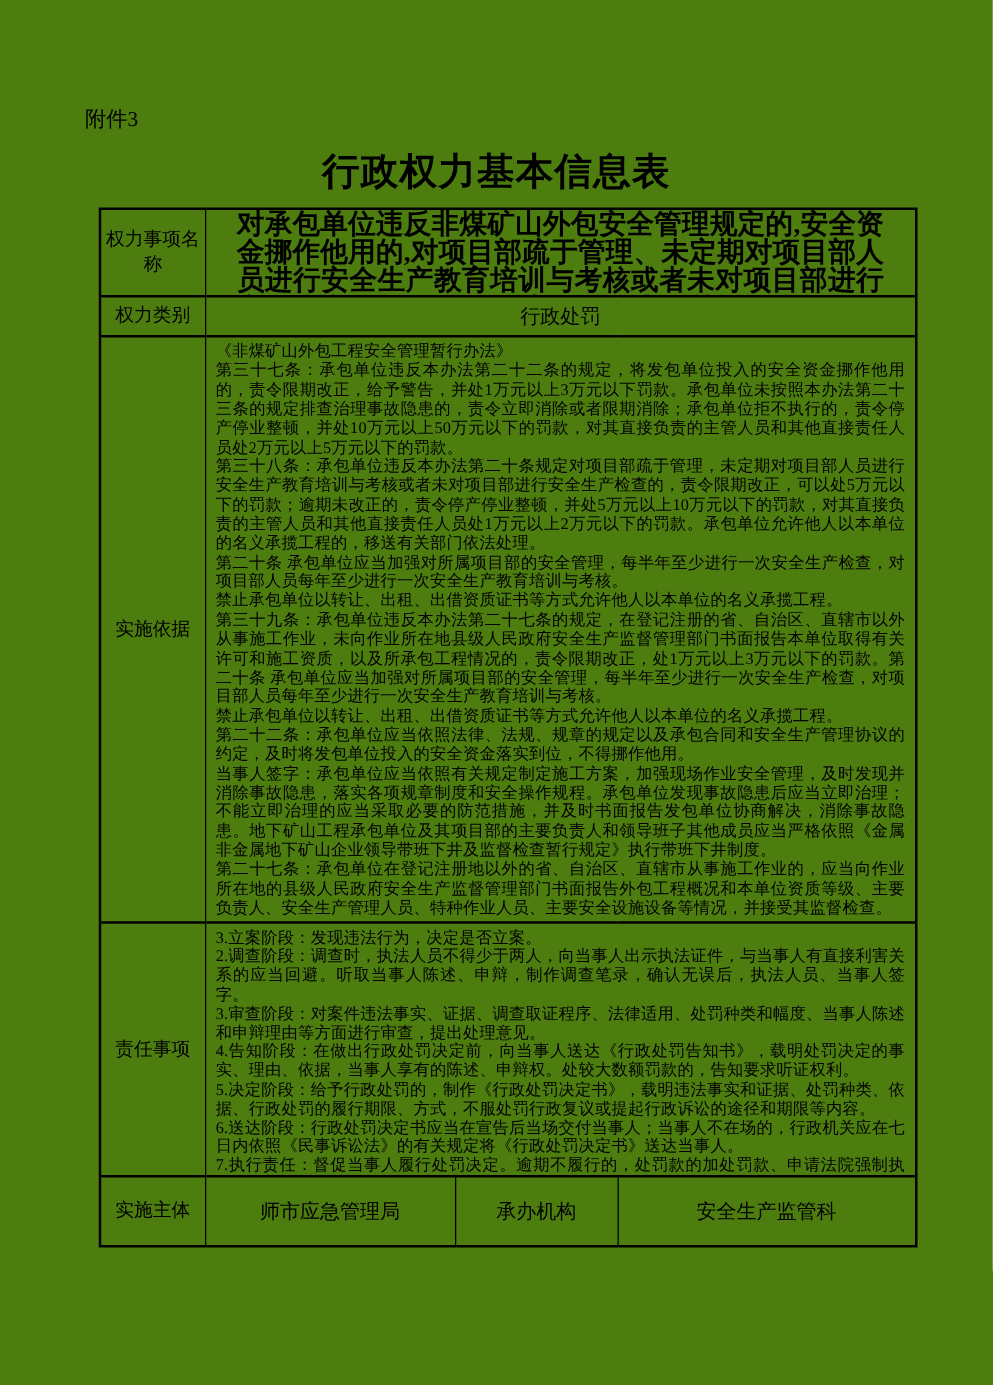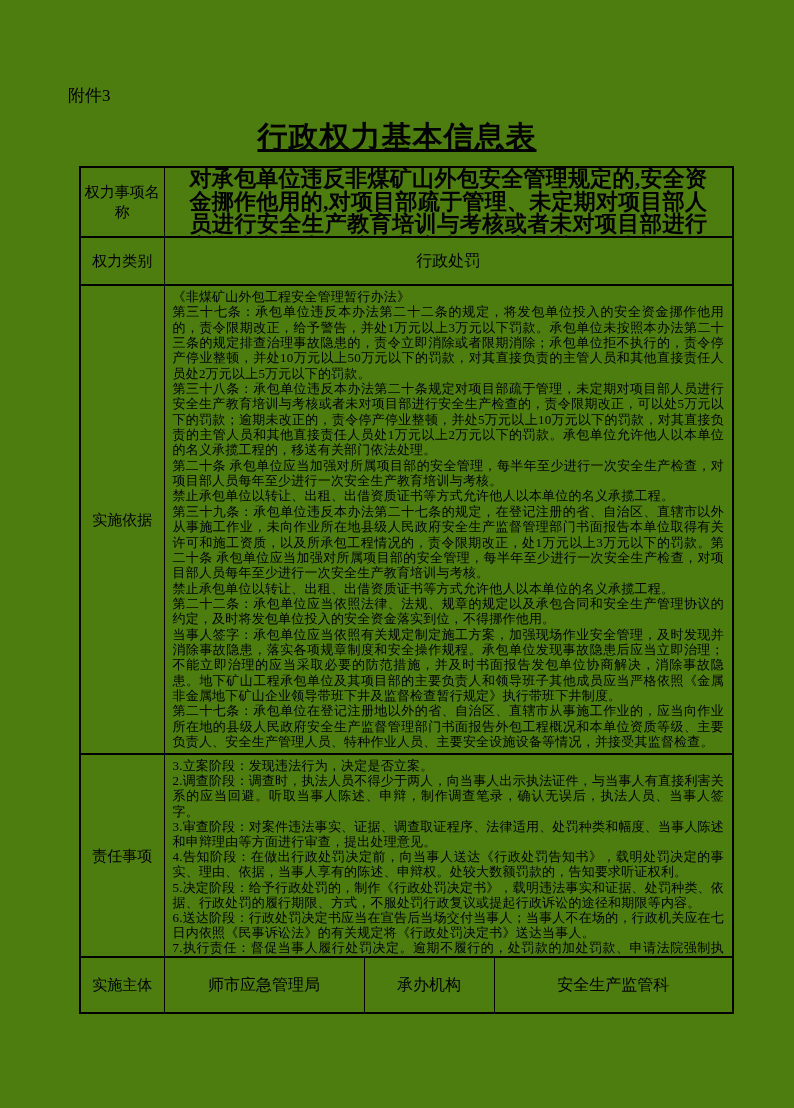--- a/index.html
+++ b/index.html
@@ -20,21 +20,20 @@
     left: 68px; top: 84px;
     font-size: 17px;
   }
   .doc-title {
     position: absolute;
     left: 0; top: 117px; width: 100%;
     text-align: center;
     font-size: 30px;
     font-weight: bold;
     letter-spacing: 1px;
-    text-decoration: underline;
   }
   table.info-table {
     position: absolute;
     left: 79px; top: 166px;
     width: 653px;
     border-collapse: collapse;
     table-layout: fixed;
     border: 2px solid #000;
   }
   table.info-table td {
@@ -78,21 +77,21 @@
     letter-spacing: 0.2px;
   }
   .basis-box  { height: 462px; }
   .duties-box { height: 196px; }
   .duties-box .para { line-height: 15.2px; }
   td.subject-cell {
     text-align: center;
     font-size: 16px;
   }
   .r-itemname { height: 68px; }
-  .r-category { height: 48px; }
+  .r-category { height: 32px; }
   .r-basis    { height: 468px; }
   .r-duties   { height: 200px; }
   .r-subject  { height: 56px; }
 </style>
 </head>
 <body>
 
 <div class="page">
 
   <div class="attachment">附件3</div>

